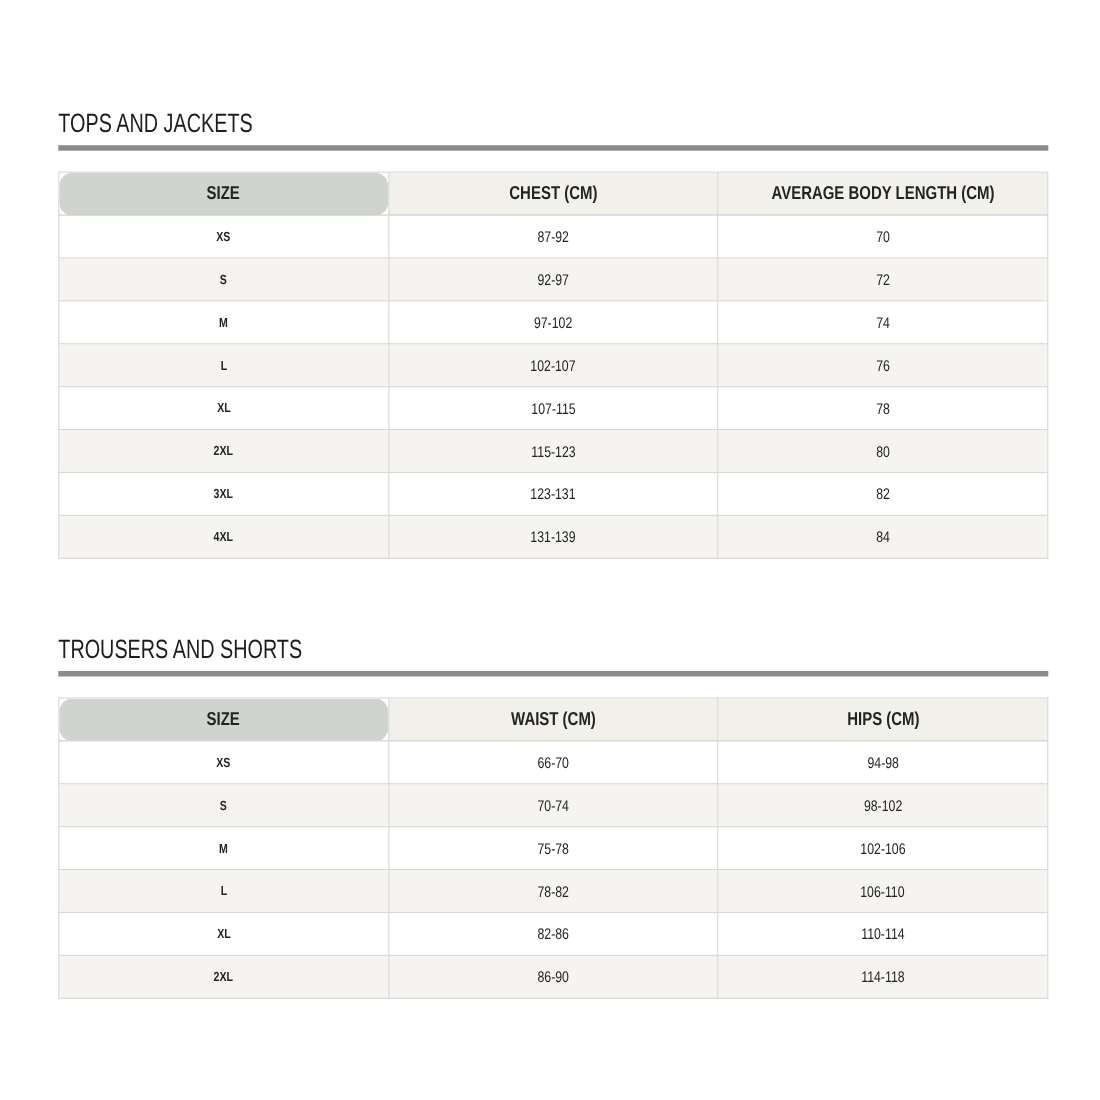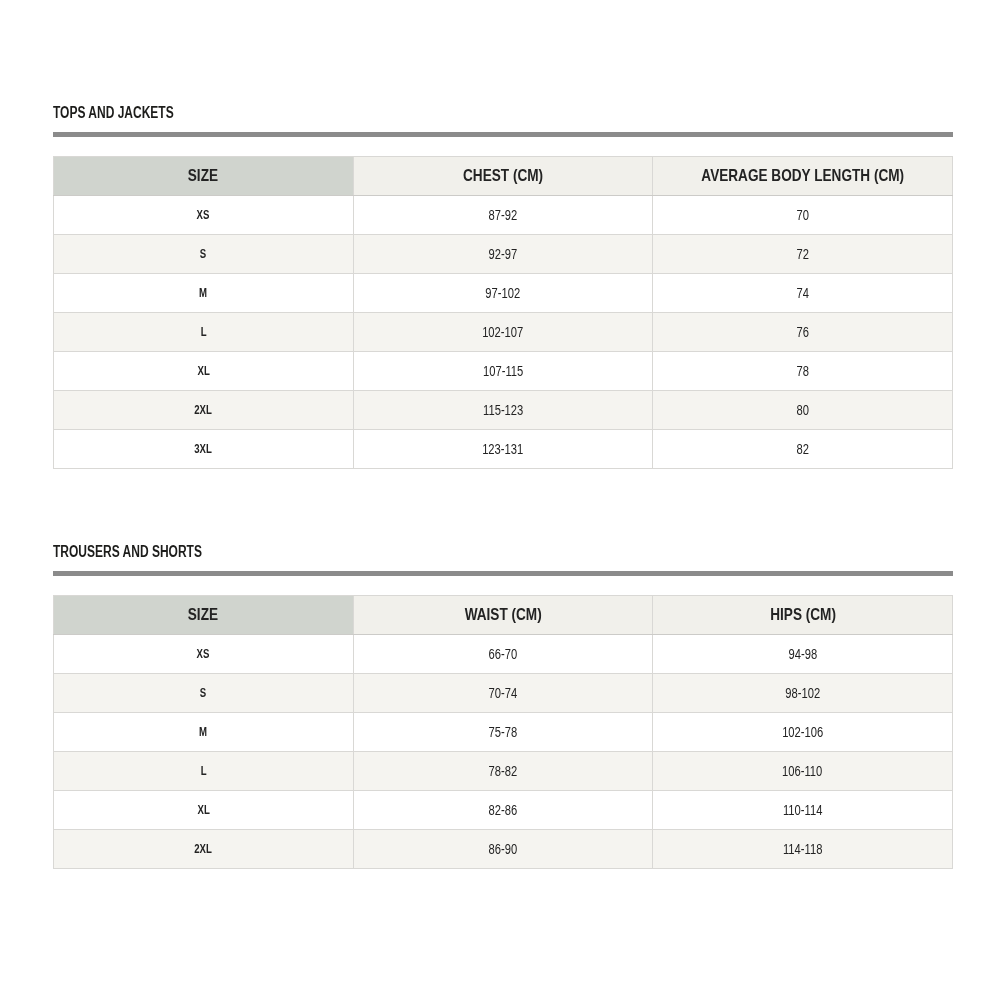--- a/index.html
+++ b/index.html
@@ -10,22 +10,22 @@
     background: #ffffff;
     font-family: "Liberation Sans", sans-serif;
     overflow: hidden;
   }
   .sheet {
     width: 900px;
     margin-left: 53px;
   }
   .section-title {
     margin: 0;
-    font-size: 16px;
-    font-weight: 700;
+    font-size: 24px;
+    font-weight: 400;
     line-height: 24px;
     color: var(--title-text, #1d1d1b);
     white-space: nowrap;
   }
   .section-title .cond {
     transform: scaleX(0.75);
     transform-origin: 0 50%;
   }
   .sec-tops .section-title { margin-top: 101px; }
   .sec-trousers .section-title { margin-top: 71px; }
@@ -51,20 +51,21 @@
   }
   .size-table thead th {
     background: var(--header-bg, #f1f0eb);
     font-size: 17px;
     font-weight: 700;
     color: var(--cell-text, #232323);
     border-bottom-color: #cccbc8;
   }
   .size-table thead th.size-col {
     background: var(--header-size-bg, #d0d4ce);
+    border-radius: 12px;
   }
   .size-table tbody tr:nth-child(odd) td { background: var(--row-bg, #ffffff); }
   .size-table tbody tr:nth-child(even) td { background: var(--row-stripe-bg, #f5f4f0); }
   .size-table td {
     font-size: 14px;
     font-weight: 400;
     color: var(--cell-text, #232323);
   }
   .size-table td.size-cell {
     font-size: 12px;
@@ -125,20 +126,25 @@
         <tr>
           <td class="size-cell"><span class="cond">2XL</span></td>
           <td><span class="cond">115-123</span></td>
           <td><span class="cond">80</span></td>
         </tr>
         <tr>
           <td class="size-cell"><span class="cond">3XL</span></td>
           <td><span class="cond">123-131</span></td>
           <td><span class="cond">82</span></td>
         </tr>
+        <tr>
+          <td class="size-cell"><span class="cond">4XL</span></td>
+          <td><span class="cond">131-139</span></td>
+          <td><span class="cond">84</span></td>
+        </tr>
       </tbody>
     </table>
   </div>
 
   <div class="section sec-trousers">
     <div class="section-title">
       <span class="cond">TROUSERS AND SHORTS</span>
     </div>
     <div class="title-rule"></div>
 

